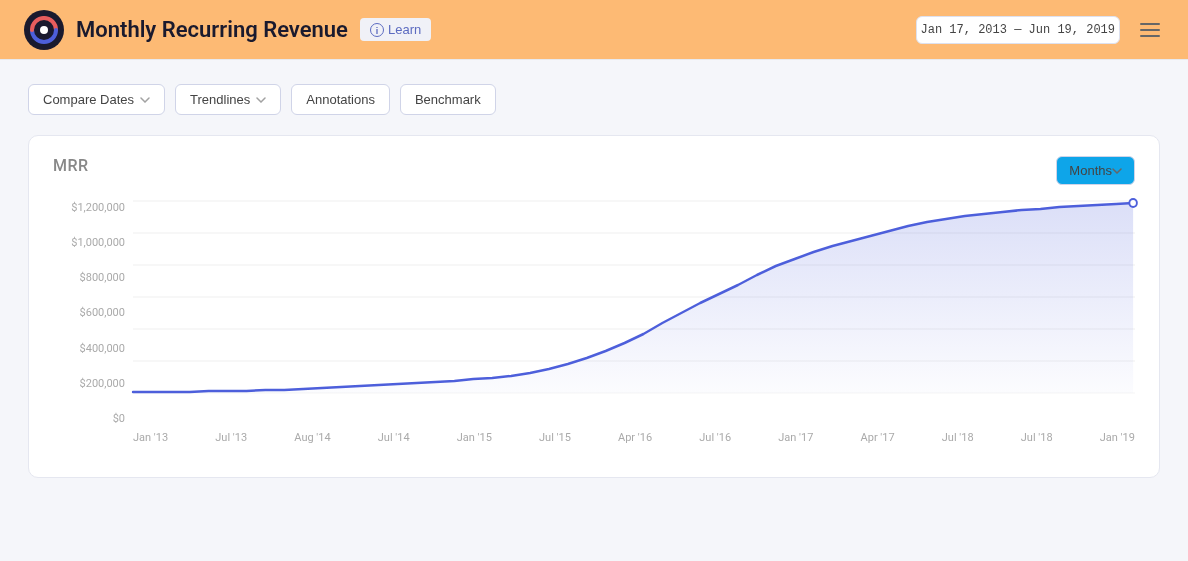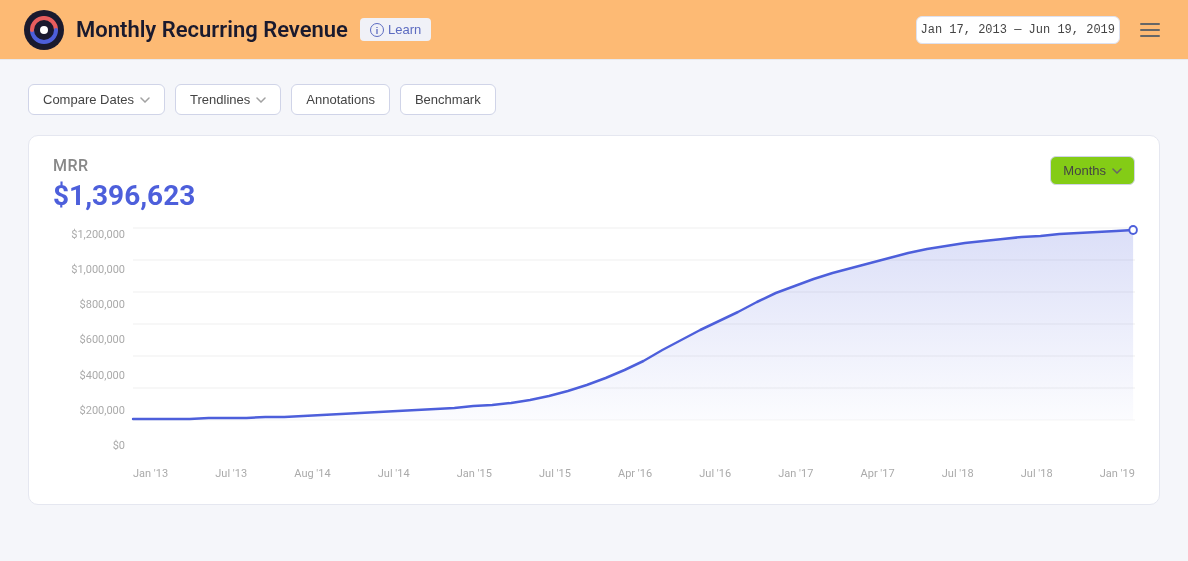--- a/index.html
+++ b/index.html
@@ -113,23 +113,23 @@
       margin-bottom: 4px;
     }
     .mrr-value {
       font-size: 28px;
       font-weight: 700;
       color: #4d5fdb;
     }
     .months-dropdown {
       display: flex;
       align-items: center;
-      gap: 6px;
+      gap: 0;
       border: 1px solid #d0d4e8;
-      background: #84cc16;
+      background: #0ea5e9;
       border-radius: 6px;
       padding: 6px 12px;
       font-size: 13px;
       color: #444;
       cursor: pointer;
     }
 
     .chart-container {
       position: relative;
       width: 100%;
@@ -163,21 +163,21 @@
       bottom: 36px;
     }
     .x-axis {
       position: absolute;
       left: 80px;
       right: 0;
       bottom: 0;
       height: 36px;
       display: flex;
       justify-content: space-between;
-      align-items: center;
+      align-items: flex-start;
       padding-top: 6px;
     }
     .x-label {
       font-size: 11px;
       color: #aaa;
       text-align: center;
     }
 
     svg.line-chart {
       width: 100%;
@@ -237,21 +237,20 @@
     </button>
     <button class="toolbar-btn">
       <span>Benchmark</span>
     </button>
   </div>
 
   <div class="chart-card">
     <div class="chart-header">
       <div>
         <div class="mrr-label">MRR</div>
-        <div class="mrr-value">$1,396,623</div>
       </div>
       <button class="months-dropdown">
         <span>Months</span>
         <svg width="10" height="6" viewBox="0 0 10 6">
           <path d="M1 1l4 4 4-4" stroke="#666" stroke-width="1.5" fill="none" stroke-linecap="round"></path>
         </svg>
       </button>
     </div>
 
     <div class="chart-container">

